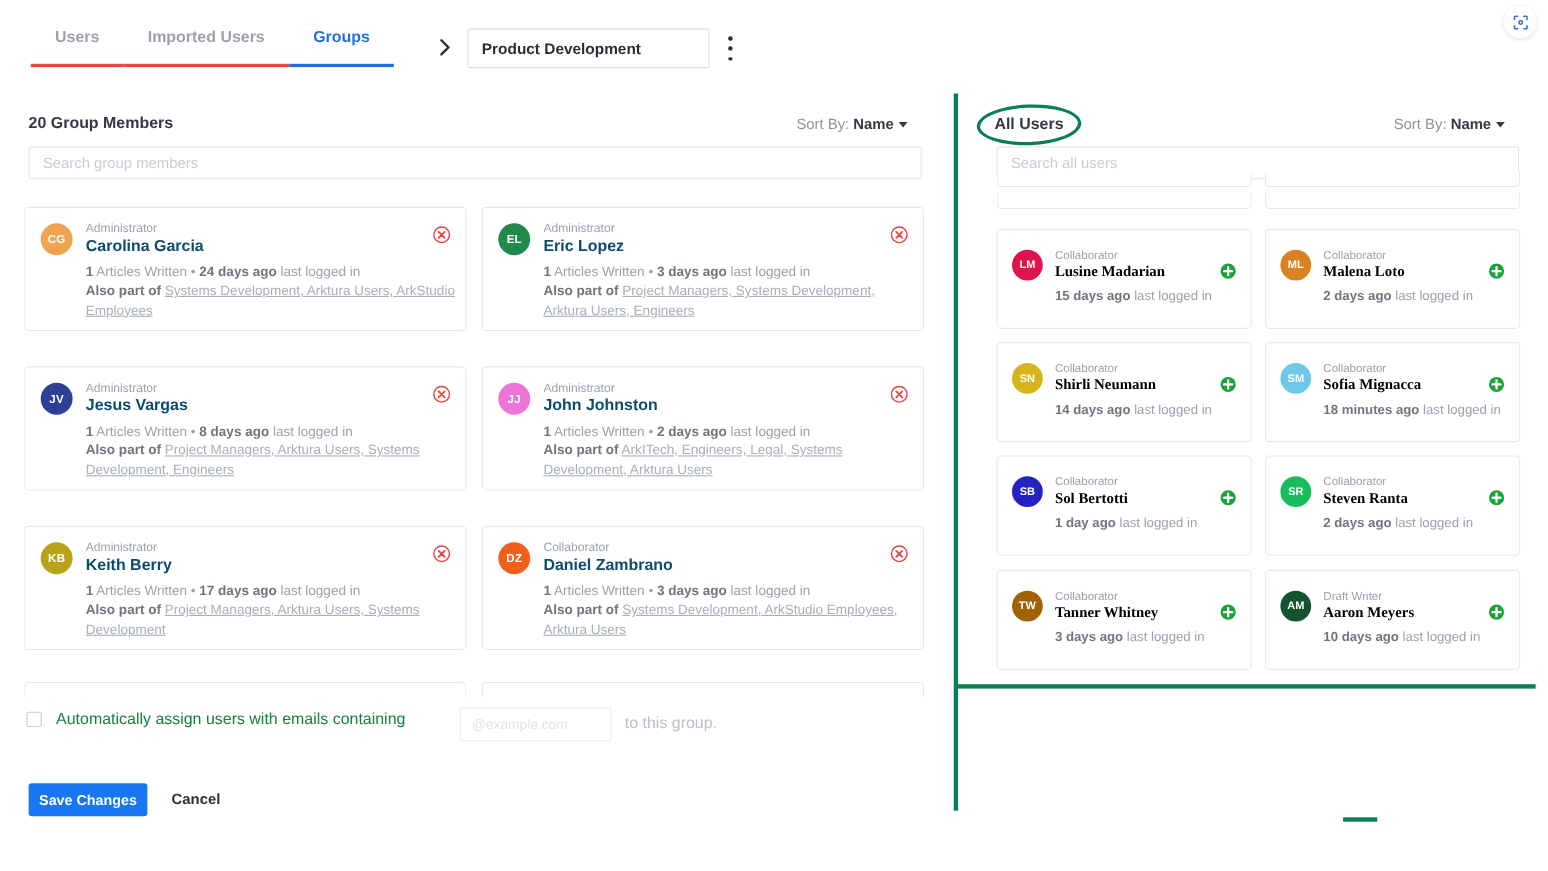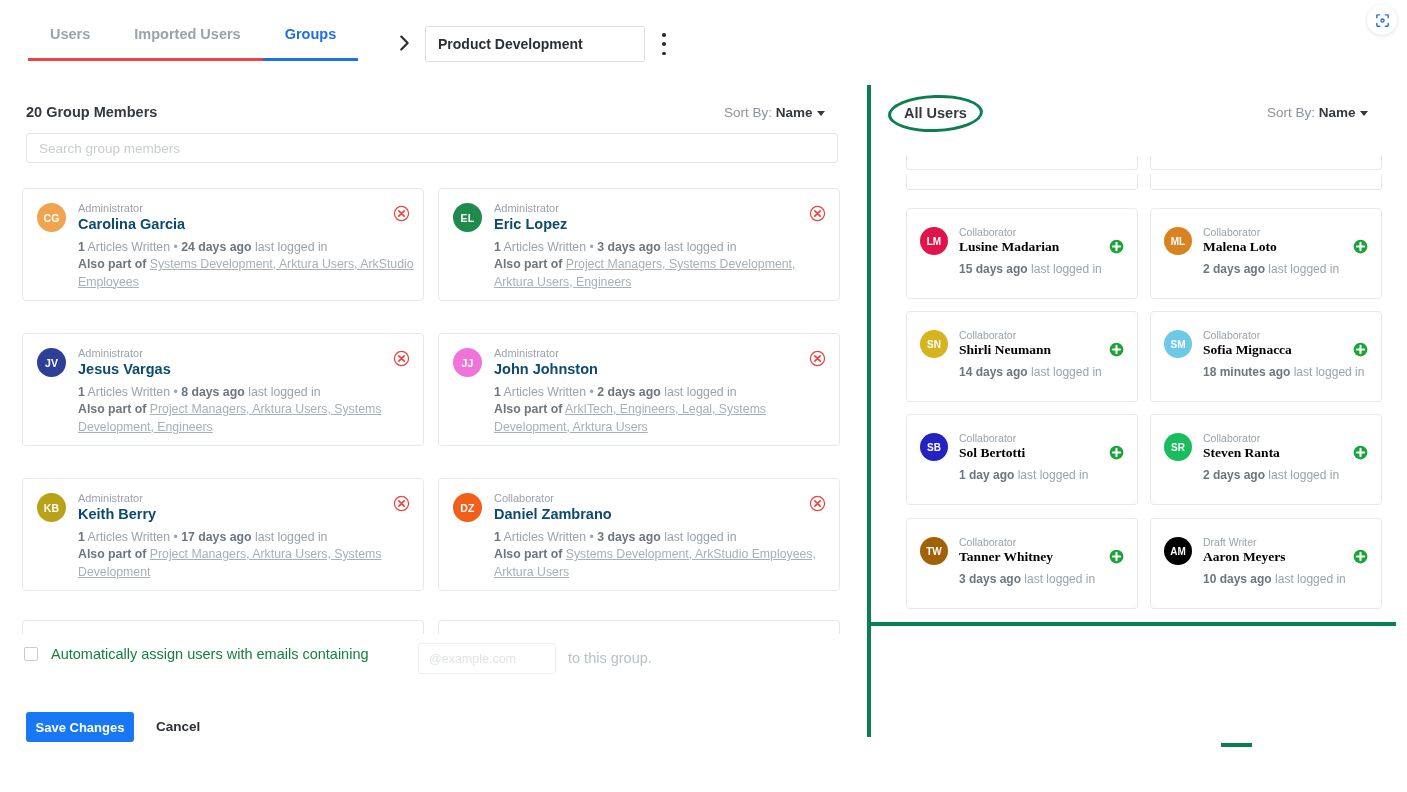--- a/index.html
+++ b/index.html
@@ -272,20 +272,23 @@
   <div class="auto-tail">to this group.</div>
 
   <button class="save-btn">Save Changes</button>
   <button class="cancel-btn">Cancel</button>
 
   <div class="panel-title" style="left:904px; top:105px;">All Users</div>
   <div class="sortby" style="left:1267px; top:105px;">
     <span>Sort By:</span>
     <b>Name</b><span class="caret"></span>
   </div>
+  <div class="search" style="left:906px; top:133px; width:475px;">
+    <span>Search all users</span>
+  </div>
 
   <div class="partial-bottom" style="left:906px; top:156px; width:232px; height:14px;"></div>
   <div class="partial-bottom" style="left:1150px; top:156px; width:232px; height:14px;"></div>
   <div class="partial-bottom" style="left:906px; top:174px; width:232px; height:16px;"></div>
   <div class="partial-bottom" style="left:1150px; top:174px; width:232px; height:16px;"></div>
 
   <div id="user-cards">
       <div class="card ucard" style="left: 906px; top: 208px;">
         <div class="uavatar" style="background:#e0144c">LM</div>
         <div class="urole">Collaborator</div>
@@ -350,21 +353,21 @@
         <div class="uavatar" style="background:#a16207">TW</div>
         <div class="urole">Collaborator</div>
         <div class="uname">Tanner Whitney</div>
         <div class="umeta"><b>3 days ago</b> last logged in</div>
         <div class="add-btn" style="right:13px; top:30px;"><svg viewBox="0 0 24 24" width="15" height="15">
             <circle cx="12" cy="12" r="11" fill="#19a437"></circle>
             <path d="M12 6.2 V17.8 M6.2 12 H17.8" stroke="#ffffff" stroke-width="3.4" stroke-linecap="round"></path>
           </svg></div>
       </div>
       <div class="card ucard" style="left: 1150px; top: 518px;">
-        <div class="uavatar" style="background:#000000">AM</div>
+        <div class="uavatar" style="background:#14532d">AM</div>
         <div class="urole">Draft Writer</div>
         <div class="uname">Aaron Meyers</div>
         <div class="umeta"><b>10 days ago</b> last logged in</div>
         <div class="add-btn" style="right:13px; top:30px;"><svg viewBox="0 0 24 24" width="15" height="15">
             <circle cx="12" cy="12" r="11" fill="#19a437"></circle>
             <path d="M12 6.2 V17.8 M6.2 12 H17.8" stroke="#ffffff" stroke-width="3.4" stroke-linecap="round"></path>
           </svg></div>
       </div>
     </div>
 

